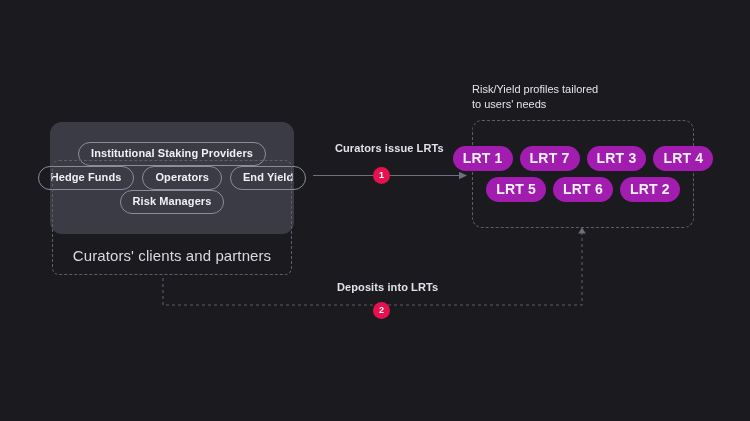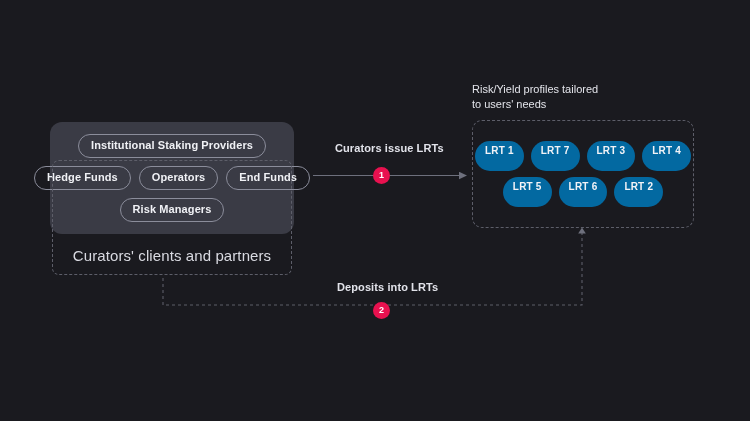--- a/index.html
+++ b/index.html
@@ -38,21 +38,20 @@
     width: 244px;
     height: 112px;
     background: #3a3b45;
     border-radius: 12px;
     box-sizing: border-box;
     padding: 12px 10px;
     display: flex;
     flex-direction: column;
     align-items: center;
     justify-content: center;
-    gap: 8px;
   }
   .pill-row {
     display: flex;
     justify-content: center;
     gap: 8px;
   }
   .pill-outline {
     border: 1px solid #8b8d9b;
     border-radius: 999px;
     padding: 5px 12px 6px 12px;
@@ -118,24 +117,24 @@
     justify-content: center;
     align-items: center;
     gap: 6px;
   }
   .lrt-row {
     display: flex;
     justify-content: center;
     gap: 7px;
   }
   .lrt-pill {
-    background: #0369a1;
+    background: #a21caf;
     border-radius: 999px;
-    padding: 5px 10px 15px 10px;
-    font-size: 10px;
+    padding: 5px 10px 6px 10px;
+    font-size: 14px;
     line-height: 1;
     font-weight: 700;
     color: #f2f3f7;
     white-space: nowrap;
     letter-spacing: 0.2px;
   }
 
   
   .flow-label {
     position: absolute;
@@ -193,21 +192,21 @@
     <path d="M578.2,233.5 L585.8,233.5 L582,227.5 Z" fill="#6e707d"></path>
   </svg>
 
   <div class="curator-card">
     <div class="pill-row">
       <span class="pill-outline">Institutional Staking Providers</span>
     </div>
     <div class="pill-row">
       <span class="pill-outline">Hedge Funds</span>
       <span class="pill-outline">Operators</span>
-      <span class="pill-outline">End Funds</span>
+      <span class="pill-outline">End Yield</span>
     </div>
     <div class="pill-row">
       <span class="pill-outline">Risk Managers</span>
     </div>
   </div>
 
   <div class="left-dashed"></div>
   <div class="left-dashed-label">Curators' clients and partners</div>
 
   <div class="flow-label" id="label-step-1">Curators issue LRTs</div>

